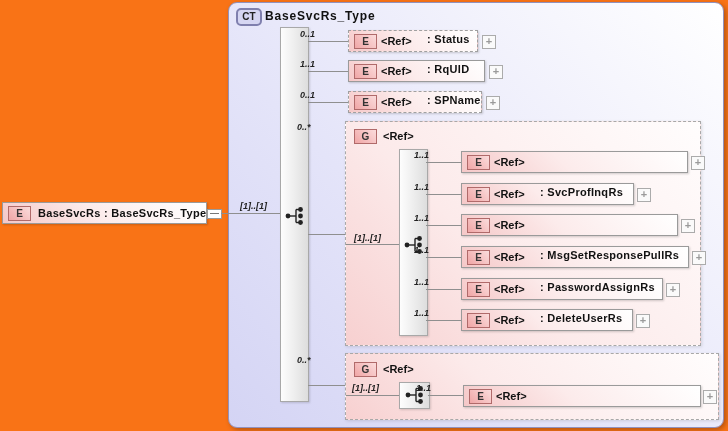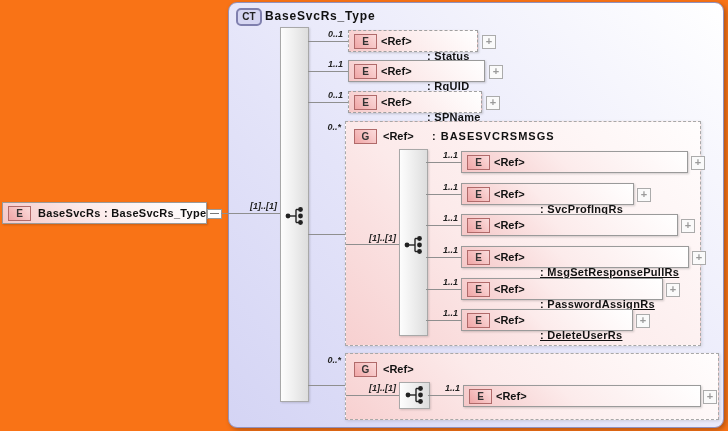--- a/index.html
+++ b/index.html
@@ -23,31 +23,31 @@
          box-shadow:1px 1px 2px rgba(0,0,0,0.18);}
   .elem.opt{border-style:dashed;border-color:#a0a0a0;}
   .badge{position:absolute;left:5px;top:3px;width:21px;height:13px;
          border:1px solid #b06a6a;background:linear-gradient(45deg,#f0a6a6,#fbdcdc);
          font:bold 10px/13px "Liberation Sans",sans-serif;text-align:center;color:#333;}
   .gbadge{position:absolute;width:21px;height:13px;border:1px solid #b06a6a;
          background:linear-gradient(45deg,#f0a6a6,#fbdcdc);
          font:bold 10px/13px "Liberation Sans",sans-serif;text-align:center;color:#333;}
   .ref{position:absolute;left:32px;top:3px;font:bold 11px/14px "Liberation Sans",sans-serif;
          color:#111;white-space:nowrap;}
-  .ename{position:absolute;left:78px;top:18px;font:bold 11px/14px "Liberation Sans",sans-serif;
-         color:#111;white-space:nowrap;letter-spacing:0.3px;text-decoration:underline;}
+  .ename{position:absolute;left:78px;top:1px;font:bold 11px/14px "Liberation Sans",sans-serif;
+         color:#111;white-space:nowrap;letter-spacing:0.3px;}
   .group{position:absolute;border:1px dashed #a8a8a8;
          background:linear-gradient(45deg,#f7d0d0 0%,#fceaea 40%,#fffdfd 100%);
          box-shadow:1px 1px 3px rgba(0,0,0,0.12);}
   .gref{position:absolute;left:37px;font:bold 11px/14px "Liberation Sans",sans-serif;color:#111;white-space:nowrap;}
   .gname{position:absolute;left:86px;font:bold 11px/14px "Liberation Sans",sans-serif;color:#111;
          white-space:nowrap;letter-spacing:1px;}
   .hline{position:absolute;height:1px;background:#8f8f8f;}
   .card{position:absolute;font:italic bold 9px/10px "Liberation Sans",sans-serif;color:#222;
-         text-align:right;white-space:nowrap;}
+         white-space:nowrap;}
   .plus{position:absolute;width:12px;height:12px;border:1px solid #ababab;background:#fafafa;
          color:#9a9a9a;font:bold 11px/11px "Liberation Sans",sans-serif;text-align:center;}
   .stub{position:absolute;width:13px;height:8px;border:1px solid #9a9a9a;background:#fff;}
   .stub i{position:absolute;left:2px;right:2px;top:3px;height:1px;background:#777;}
   .rootlbl{position:absolute;left:35px;top:3px;font:bold 11px/14px "Liberation Sans",sans-serif;
          color:#111;white-space:nowrap;letter-spacing:0.3px;text-align:center;}
 </style>
 </head>
 <body>
 
@@ -114,21 +114,20 @@
     <span class="ref">&lt;Ref&gt;</span>
     <span class="ename">: SPName</span>
   </div>
   <div class="plus" style="left:486px;top:96px">+</div>
 
   <div class="hline" style="left:308px;top:234px;width:37px"></div>
   <div class="card" style="left:297px;top:122px;width:44px">0..*</div>
   <div class="group" style="left:345px;top:121px;width:354px;height:223px">
     <span class="gbadge" style="left:8px;top:7px">G</span>
     <span class="gref" style="top:7px">&lt;Ref&gt;</span>
-    <span class="gname" style="top:7px">: BASESVCRSMSGS</span>
 
     <div class="hline" style="left:0;top:122px;width:53px"></div>
     <div class="card" style="left:8px;top:111px;width:42px">[1]..[1]</div>
     <div class="bar" style="left:53px;top:27px;width:27px;height:185px">
       <svg class="seqglyph" style="top:85px" width="20" height="20" viewBox="0 0 20 20">
           <use href="#seq"></use>
         </svg>
     </div>
 
     <div class="hline" style="left:80px;top:40px;width:35px"></div>

